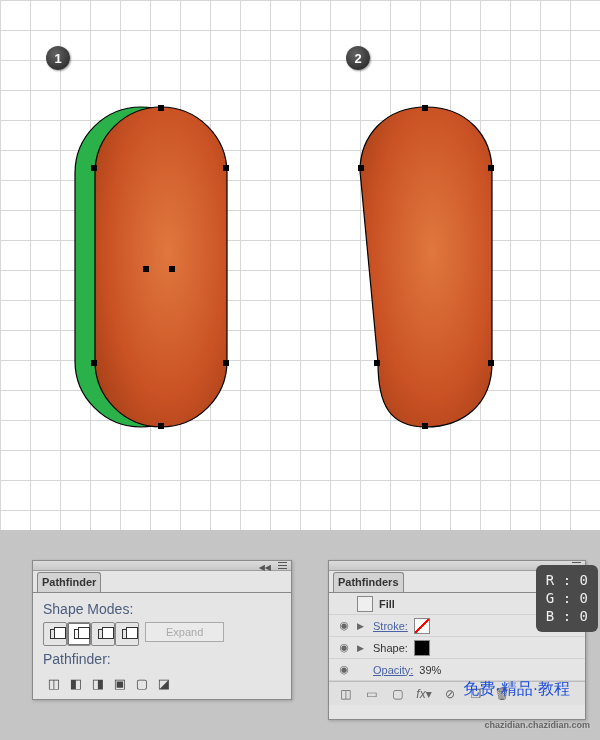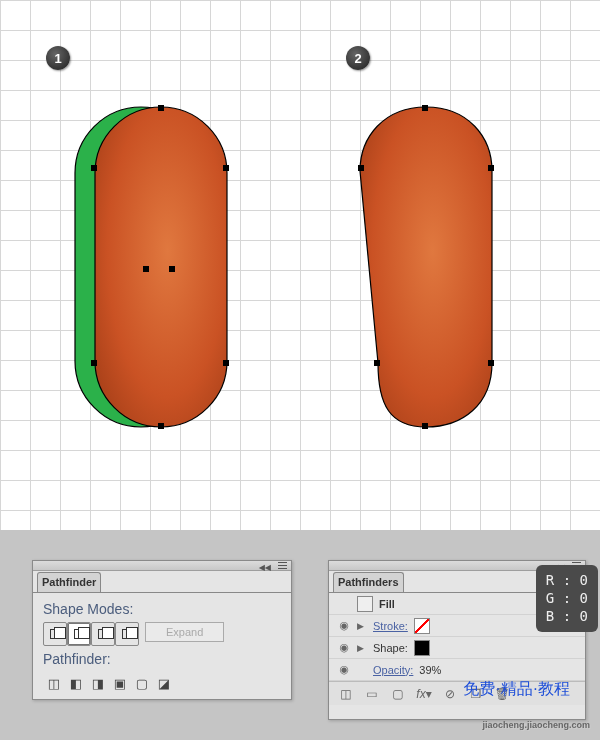--- a/index.html
+++ b/index.html
@@ -191,14 +191,14 @@
 </div>
 
 <div class="rgb-box">
   <div>R : 0</div>
   <div>G : 0</div>
   <div>B : 0</div>
 </div>
 
 <div class="wm2">免费·精品·教程</div>
 <div class="watermark">
-  <small>jiaocheng.jiaocheng.com</small>
+  <small>chazidian.chazidian.com</small>
 </div>
 
 </body></html>

